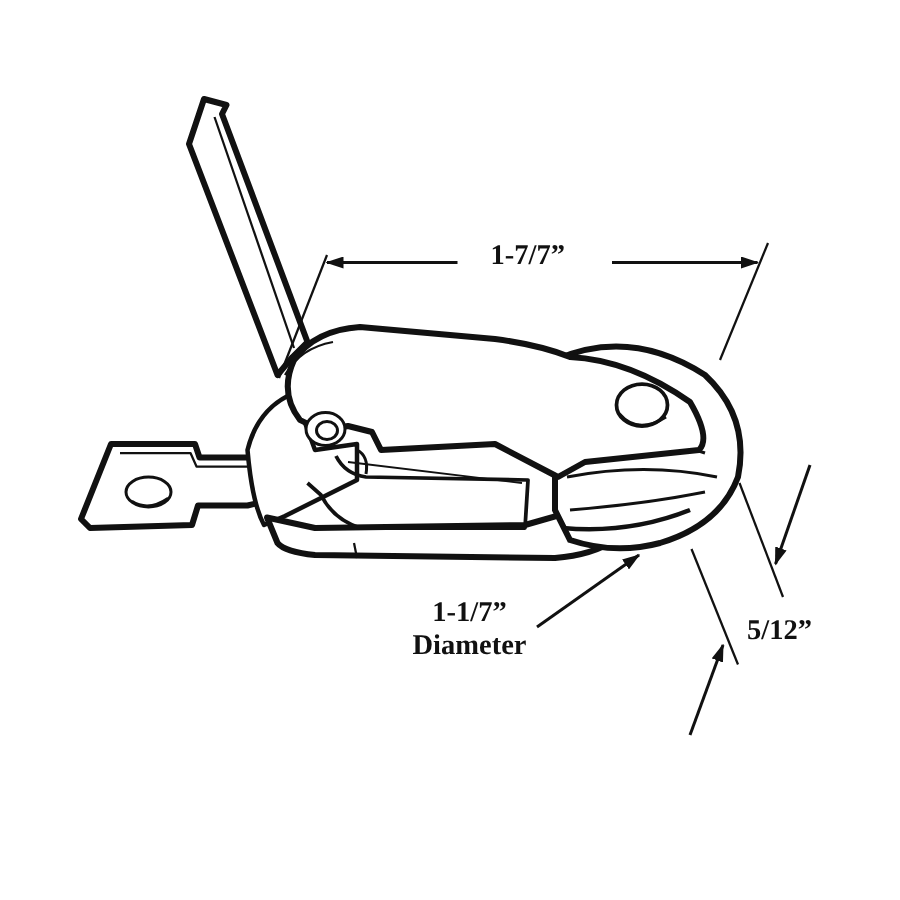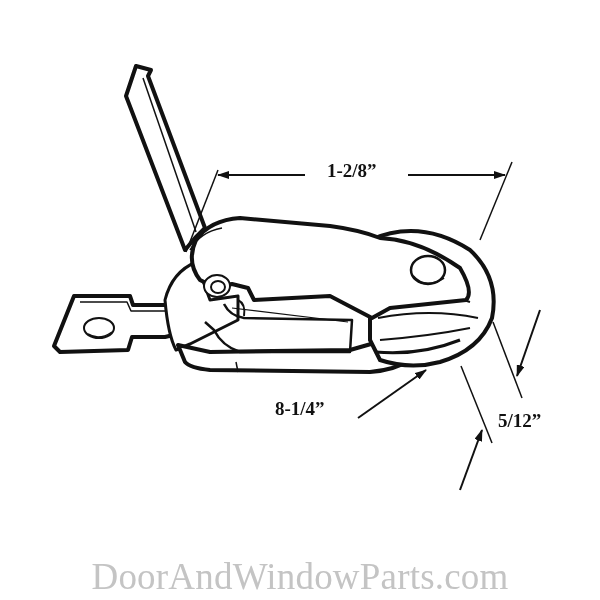--- a/index.html
+++ b/index.html
@@ -95,22 +95,22 @@
     </g>
 
     <g stroke="#111" fill="none">
       <line x1="493" y1="322" x2="522" y2="398" stroke-width="1.5"></line>
       <line x1="461" y1="366" x2="492" y2="443" stroke-width="1.5"></line>
       <line x1="540" y1="310" x2="517" y2="376" stroke-width="2" marker-end="url(#arrowhead)"></line>
       <line x1="460" y1="490" x2="482" y2="430" stroke-width="2" marker-end="url(#arrowhead)"></line>
     </g>
   </svg>
 
-  <div class="dim-label dim-len">1-2/8”</div>
+  <div class="dim-label dim-len">1-7/7”</div>
 
   <div class="dim-label dim-dia">
-    <span>8-1/4”</span>
+    <span>1-1/7”</span>
+    <span>Diameter</span>
   </div>
 
   <div class="dim-label dim-width">5/12”</div>
 
-  <div class="watermark">DoorAndWindowParts.com</div>
 </div>
 
 </body></html>

